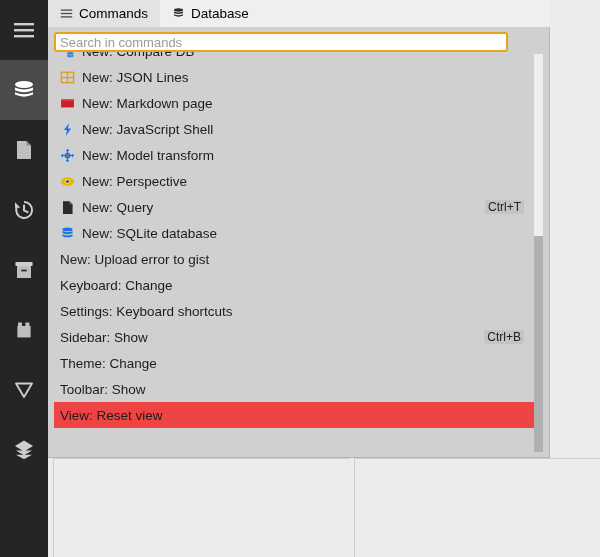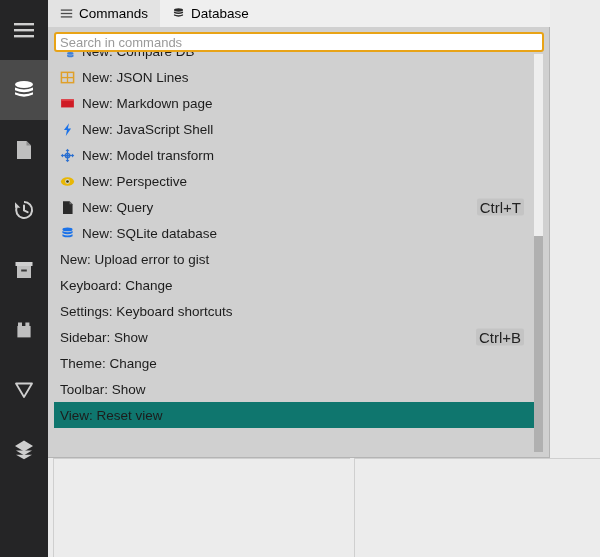--- a/index.html
+++ b/index.html
@@ -116,21 +116,21 @@
     align-items: center;
     justify-content: center;
     width: 13px;
   }
 
   
   #search-wrap {
     position: absolute;
     left: 6px;
     top: 32px;
-    width: 490px;
+    width: 454px;
     height: 20px;
     z-index: 3;
   }
   #search-input {
     width: 100%;
     height: 20px;
     box-sizing: border-box;
     border: 2px solid #e8a317;
     border-radius: 3px;
     background: #ffffff;
@@ -164,37 +164,37 @@
     display: flex;
     align-items: center;
     padding-left: 6px;
     box-sizing: border-box;
     font-size: 13.5px;
     color: #1c1c1c;
     white-space: nowrap;
     cursor: default;
   }
   .result-row.selected {
-    background: #0f766e;
+    background: #ef4444;
   }
   .row-icon {
     width: 22px;
     min-width: 22px;
     display: flex;
     align-items: center;
     justify-content: flex-start;
   }
   .row-icon.empty { width: 0; min-width: 0; }
   .row-label { flex: 0 0 auto; }
   .row-shortcut {
     position: absolute;
     right: 12px;
     top: 50%;
     transform: translateY(-50%);
-    font-size: 15px;
+    font-size: 12px;
     color: #222;
     background: #c4c4c4;
     padding: 0 3px;
     border-radius: 2px;
   }
 
   
   #scrollbar-track {
     position: absolute;
     right: 6px;

